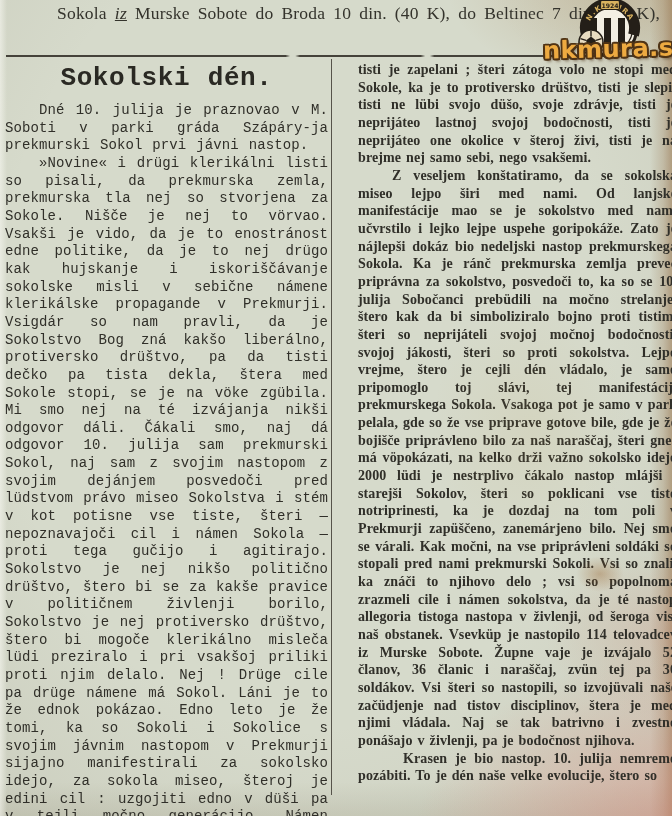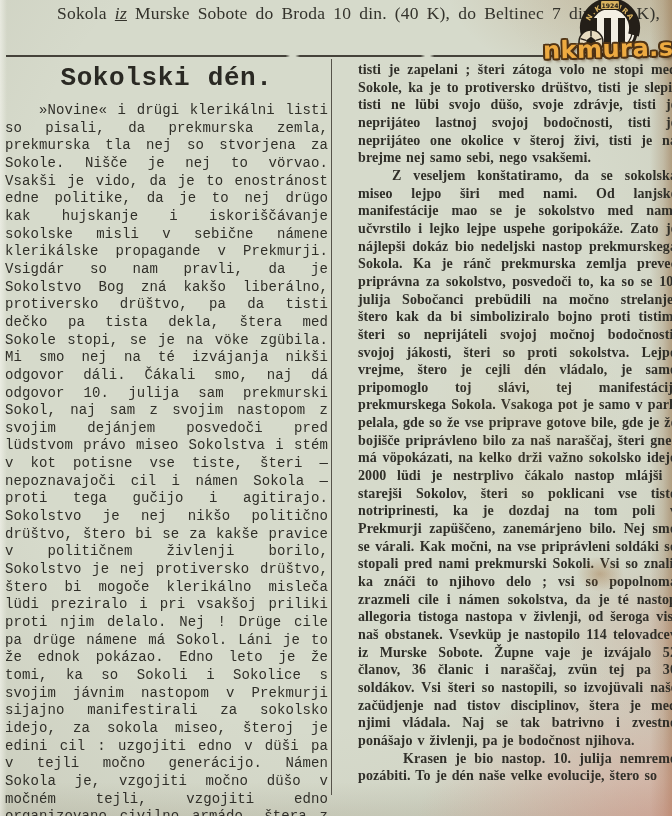--- a/index.html
+++ b/index.html
@@ -90,20 +90,21 @@
 <div class="page">
 
   <div class="fare-notice">
     <div class="fare-line1"><span>Sokola</span> <i>iz</i> <span>Murske Sobote do Broda 10 din. (40 K), do Beltinec 7 din. (28 K),</span></div>
   </div>
 
   <div class="header-rule"></div>
 
   <div class="col col-left">
     <h1 class="article-title">Sokolski dén.</h1>
+    <p>Dné 10. julija je praznovao v M. Soboti v parki gráda Szápáry-ja prekmurski Sokol prvi jávni nastop.</p>
     <p>»Novine« i drügi klerikálni listi so pisali, da prekmurska zemla, prekmurska tla nej so stvorjena za Sokole. Nišče je nej to vörvao. Vsakši je vido, da je to enostránost edne politike, da je to nej drügo kak hujskanje i iskoriščávanje sokolske misli v sebične námene klerikálske propagande v Prekmurji. Vsigdár so nam pravli, da je Sokolstvo Bog zná kakšo liberálno, protiversko drüštvo, pa da tisti dečko pa tista dekla, štera med Sokole stopi, se je na vöke zgübila. Mi smo nej na té izvájanja nikši odgovor dáli. Čákali smo, naj dá odgovor 10. julija sam prekmurski Sokol, naj sam z svojim nastopom z svojim dejánjem posvedoči pred lüdstvom právo miseo Sokolstva i stém v kot potisne vse tiste, šteri — nepoznavajoči cil i námen Sokola — proti tega gučijo i agitirajo. Sokolstvo je nej nikšo politično drüštvo, štero bi se za kakše pravice v političnem živlenji borilo, Sokolstvo je nej protiversko drüštvo, štero bi mogoče klerikálno misleča lüdi preziralo i pri vsakšoj priliki proti njim delalo. Nej ! Drüge cile pa drüge námene má Sokol. Láni je to že ednok pokázao. Edno leto je že tomi, ka so Sokoli i Sokolice s svojim jávnim nastopom v Prekmurji sijajno manifestirali za sokolsko idejo, za sokola miseo, šteroj je edini cil : uzgojiti edno v düši pa v tejli močno generácijo. Námen Sokola je, vzgojiti močno düšo v močném tejli, vzgojiti edno organizovano civilno armádo, štera z vsejmi neprijáteli gorivzeme bojno, armádo, štera močno stoji na svojem mesti, gda nam naši zvünešnji i notrášnji naši düševni i telesni neprijáteli nam bojno napovejo ; vzgojiti edno armádo, štera za národno delo, za jugoslovensko miseo, za našo lejpo domovino ešče svojo krv tá dá.</p>
   </div>
 
   <div class="vrule"></div>
 
   <div class="col col-right">
     <p class="cont">tisti je zapelani ; šteri zátoga volo ne stopi med Sokole, ka je to protiversko drüštvo, tisti je slepi; tisti ne lübi svojo düšo, svoje zdrávje, tisti je neprijáteo lastnoj svojoj bodočnosti, tisti je neprijáteo one okolice v šteroj živi, tisti je na brejme nej samo sebi, nego vsakšemi.</p>
     <p>Z veseljem konštatiramo, da se sokolska miseo lejpo širi med nami. Od lanjske manifestácije mao se je sokolstvo med nami učvrstilo i lejko lejpe uspehe goripokáže. Zato je nájlepši dokáz bio nedeljski nastop prekmurskega Sokola. Ka je ránč prekmurska zemlja preveč priprávna za sokolstvo, posvedoči to, ka so se 10. julija Sobočanci prebüdili na močno strelanje, štero kak da bi simboliziralo bojno proti tistim, šteri so neprijáteli svojoj močnoj bodočnosti, svojoj jákosti, šteri so proti sokolstva. Lejpo vrejme, štero je cejli dén vládalo, je samo pripomoglo toj slávi, tej manifestáciji prekmurskega Sokola. Vsakoga pot je samo v park pelala, gde so že vse priprave gotove bile, gde je že bojišče priprávleno bilo za naš naraščaj, šteri gnes má vöpokázati, na kelko drži važno sokolsko idejo 2000 lüdi je nestrplivo čákalo nastop mlájši i starejši Sokolov, šteri so poklicani vse tisto notriprinesti, ka je dozdaj na tom poli v Prekmurji zapüščeno, zanemárjeno bilo. Nej smo se várali. Kak močni, na vse priprávleni soldáki so stopali pred nami prekmurski Sokoli. Vsi so znali, ka znáči to njihovo delo ; vsi so popolnoma zrazmeli cile i námen sokolstva, da je té nastop allegoria tistoga nastopa v živlenji, od šeroga visi naš obstanek. Vsevküp je nastopilo 114 telovadcev iz Murske Sobote. Župne vaje je izvájalo 52 članov, 36 članic i naraščaj, zvün tej pa 36 soldákov. Vsi šteri so nastopili, so izvojüvali naše začüdjenje nad tistov disciplinov, štera je med njimi vládala. Naj se tak batrivno i zvestno ponášajo v živlenji, pa je bodočnost njihova.</p>
     <p class="big-indent">Krasen je bio nastop. 10. julija nemremo pozábiti. To je dén naše velke evolucije, štero so</p>
   </div>

